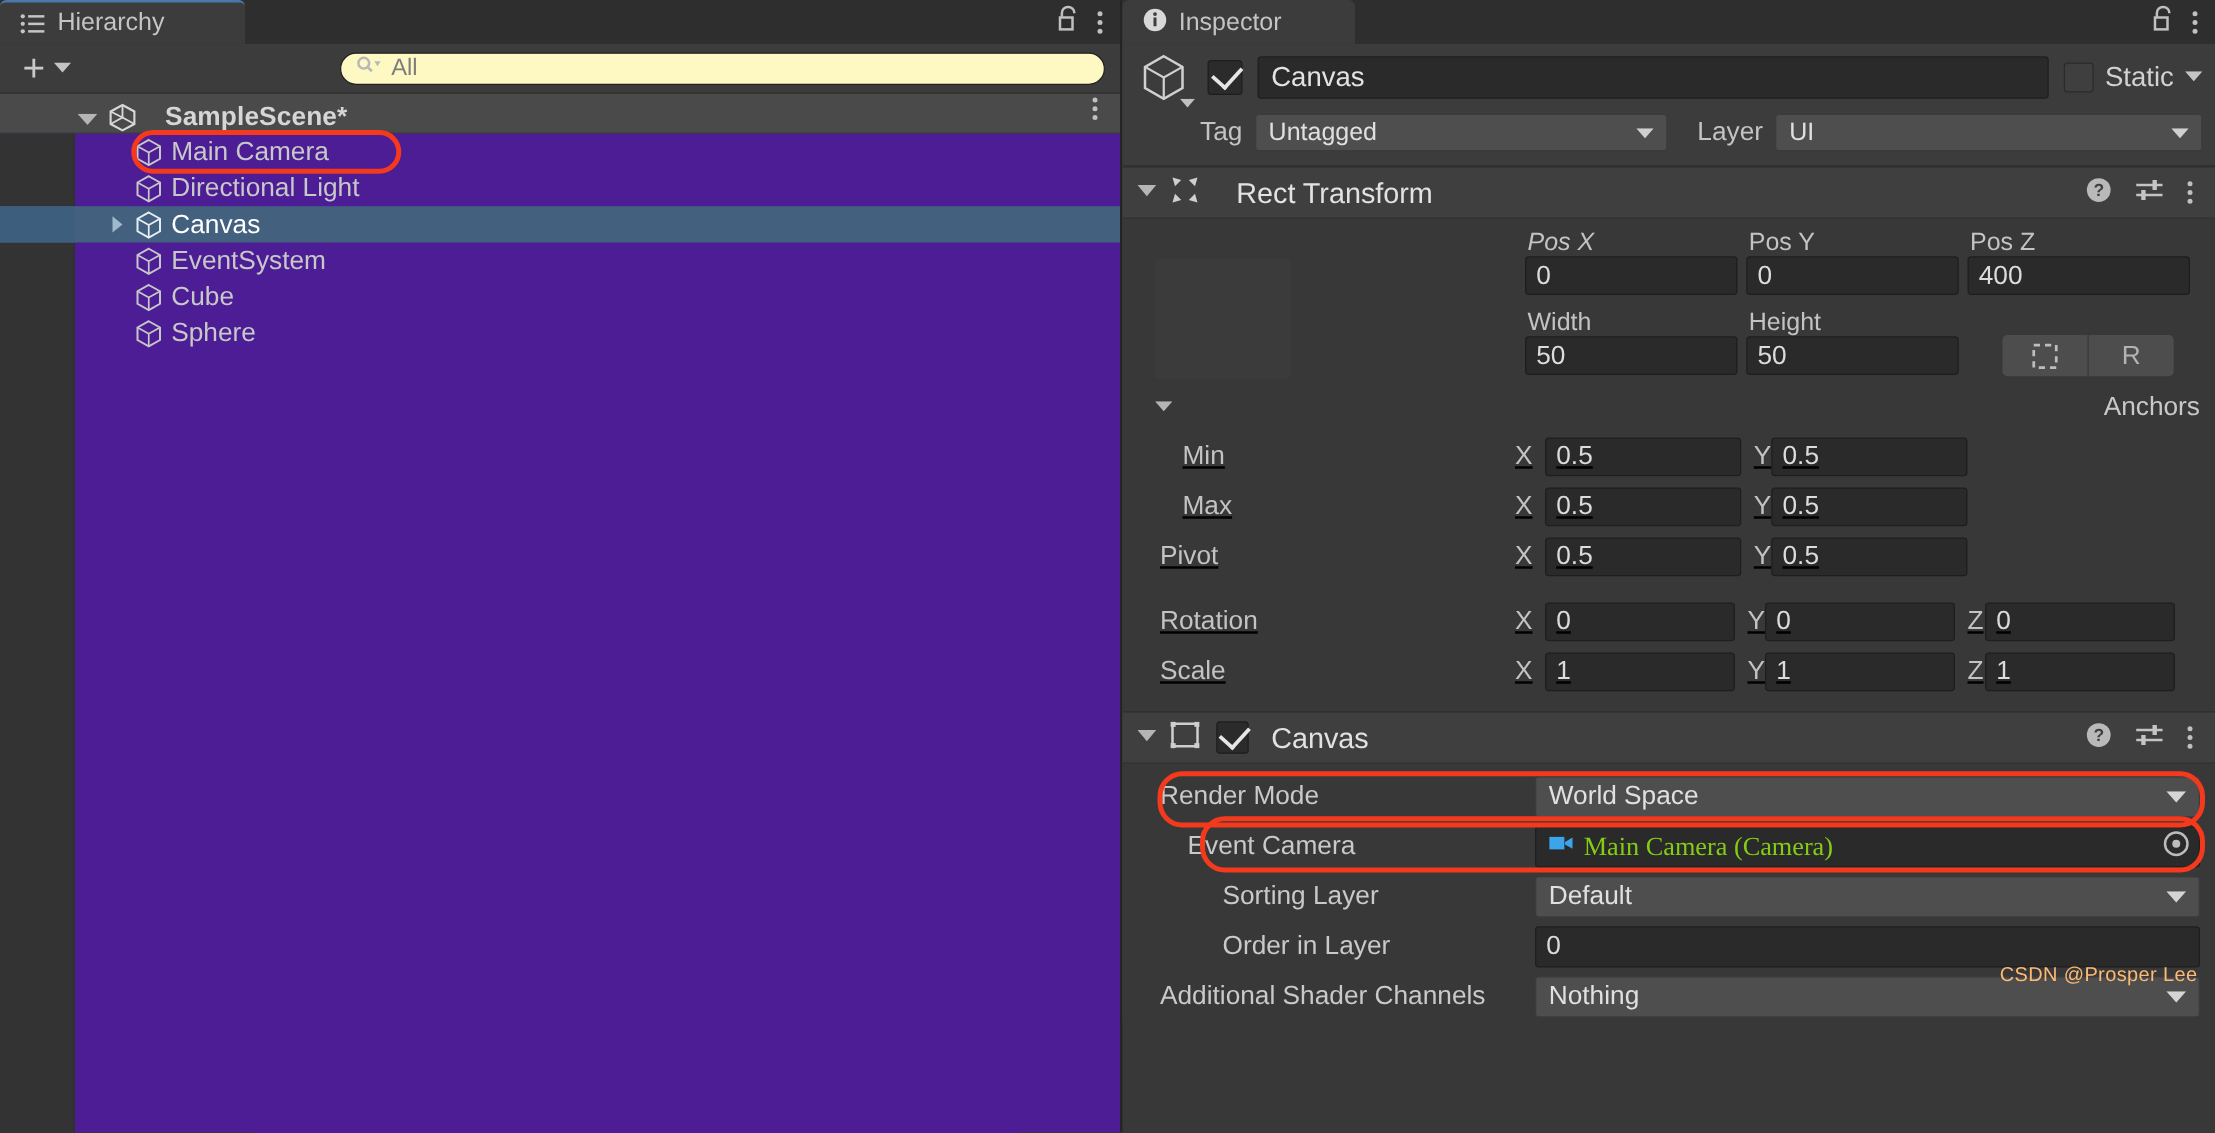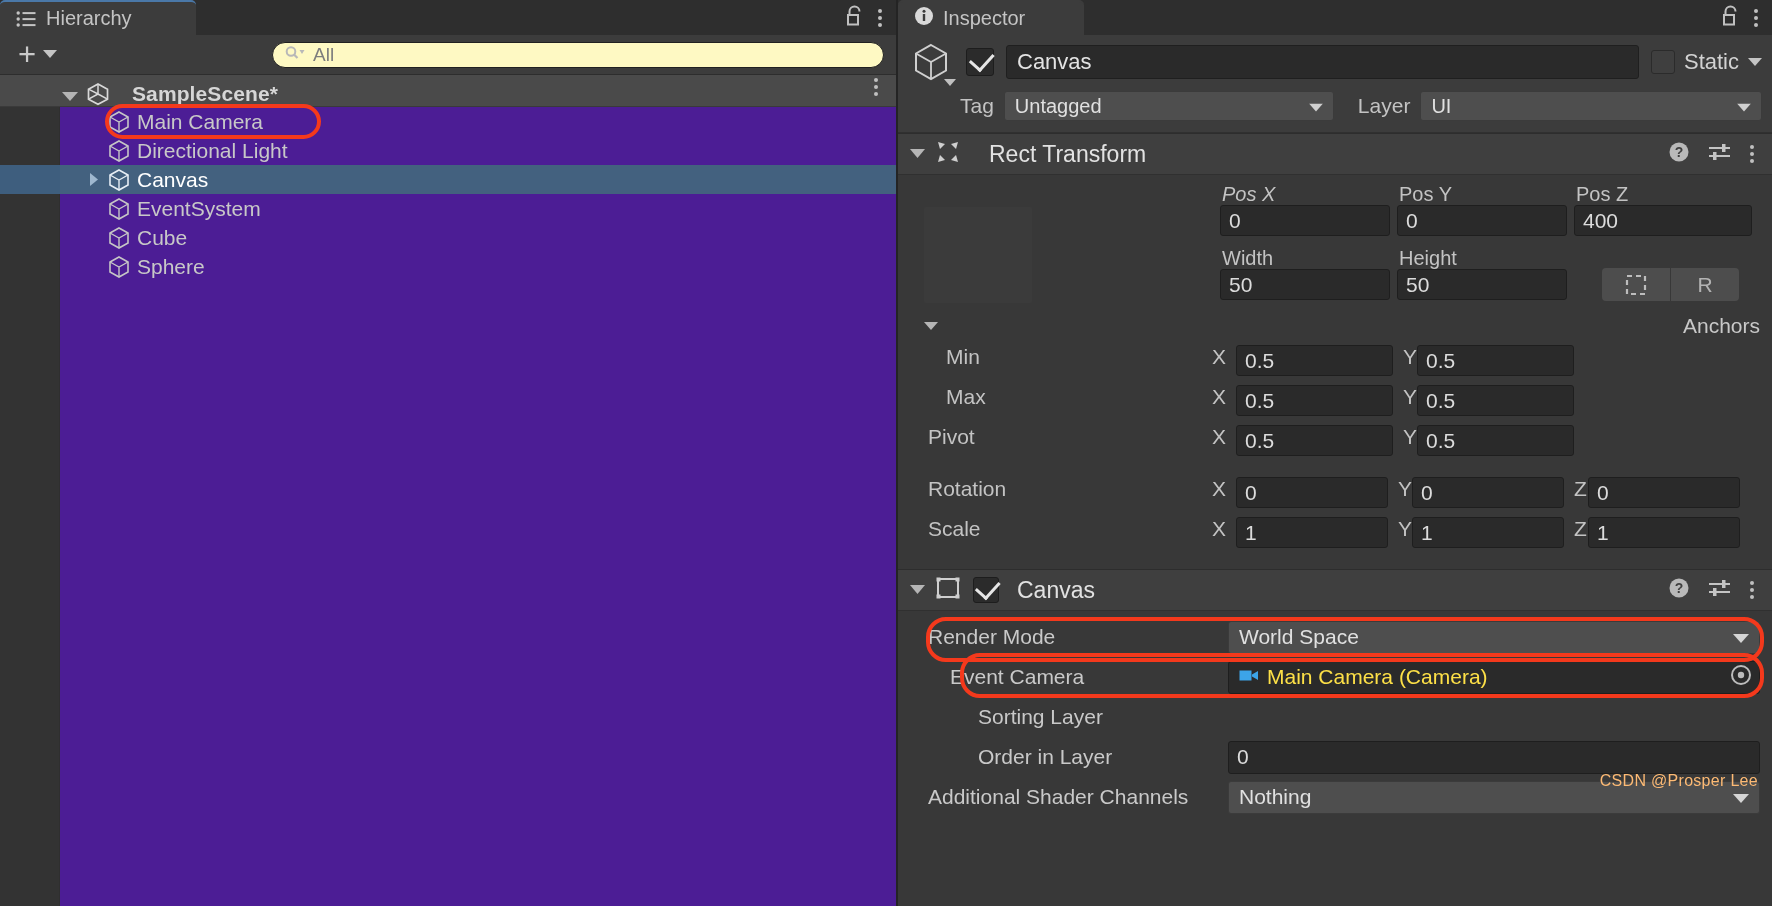--- a/index.html
+++ b/index.html
@@ -142,21 +142,21 @@
     display:flex; align-items:center; padding:0 8px; font-size:21px; color:#dcdcdc;
   }
 
   .rt-grid{ position:relative; height:128px; }
   .anchorPreset{
     position:absolute; left:14px; top:28px; width:108px; height:96px;
     background:#3b3b3b; border-radius:2px;
   }
   .colhead{ position:absolute; font-size:20px; color:#c3c3c3; }
 
-  .row3{ display:flex; align-items:flex-start; height:40px; gap:0; }
+  .row3{ display:flex; align-items:center; height:40px; gap:0;text-decoration:underline; }
   .row3 .rl{ width:302px; font-size:21px; color:#c3c3c3; padding-left:36px;}
   .axis{ font-size:21px; color:#c3c3c3; width:24px; text-align:left; }
 
   .kebab{ display:inline-flex; flex-direction:column; gap:3px; }
   .kebab i{ width:4px; height:4px; background:#c0c0c0; border-radius:50%; display:block; }
 
   .watermark{
     position:absolute; right:14px; bottom:28px; font-size:16px;
     color:#fdba74; letter-spacing:.3px; z-index:40;
   }
@@ -564,32 +564,40 @@
 
         <div style="display:flex;align-items:center;height:40px;">
           <span style="width:318px;font-size:21px;color:#c9c9c9;padding-left:40px;">Event Camera</span>
           <span style="flex:1;height:33px;background:#2a2a2a;border:1px solid #1e1e1e;border-radius:3px;display:flex;align-items:center;padding:0 6px 0 10px;gap:8px;position:relative;">
             <span>
               <svg width="20" height="15" viewBox="0 0 20 15">
                 <rect x="0.5" y="2.5" width="12" height="10" fill="#3ca4e8"></rect>
                 <path d="M13 6.5 L19 3 V12 L13 8.5 Z" fill="#3ca4e8"></path>
               </svg>
             </span>
-            <span style="font-size:21px;color:#fde047;">Main Camera (Camera)</span>
+            <span style="font-size:21px;color:#84cc16;font-family:Liberation Serif, serif;">Main Camera (Camera)</span>
             <span style="position:absolute;right:6px;">
               <svg width="24" height="24" viewBox="0 0 24 24">
                 <circle cx="12" cy="12" r="9" fill="none" stroke="#bcbcbc" stroke-width="2"></circle>
                 <circle cx="12" cy="12" r="3.2" fill="#bcbcbc"></circle>
               </svg>
             </span>
           </span>
         </div>
 
         <div style="display:flex;align-items:center;height:40px;">
           <span style="width:318px;font-size:21px;color:#c9c9c9;padding-left:68px;">Sorting Layer</span>
+          <span class="dd" style="flex:1;height:33px;font-size:21px;">
+            <span>Default</span>
+            <span class="arrow">
+              <svg width="16" height="10" viewBox="0 0 16 10">
+                  <path d="M0 0 L16 0 L8 9 Z" fill="#d5d5d5"></path>
+                </svg>
+            </span>
+          </span>
         </div>
 
         <div style="display:flex;align-items:center;height:40px;">
           <span style="width:318px;font-size:21px;color:#c9c9c9;padding-left:68px;">Order in Layer</span>
           <span class="num" style="flex:1;height:33px;">0</span>
         </div>
 
         <div style="display:flex;align-items:center;height:40px;">
           <span style="width:318px;font-size:21px;color:#c9c9c9;padding-left:18px;">Additional Shader Channels</span>
           <span class="dd" style="flex:1;height:33px;font-size:21px;">

